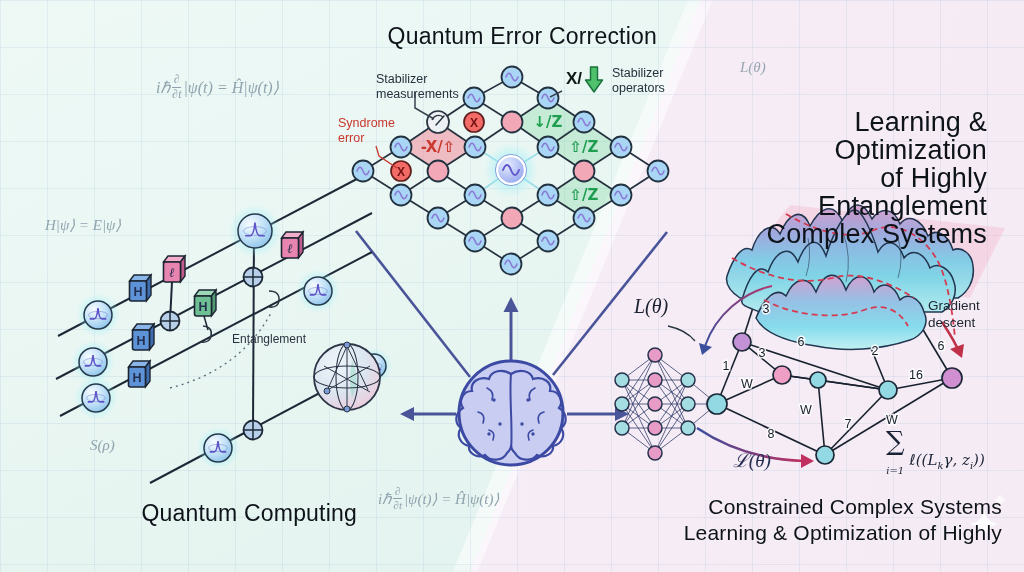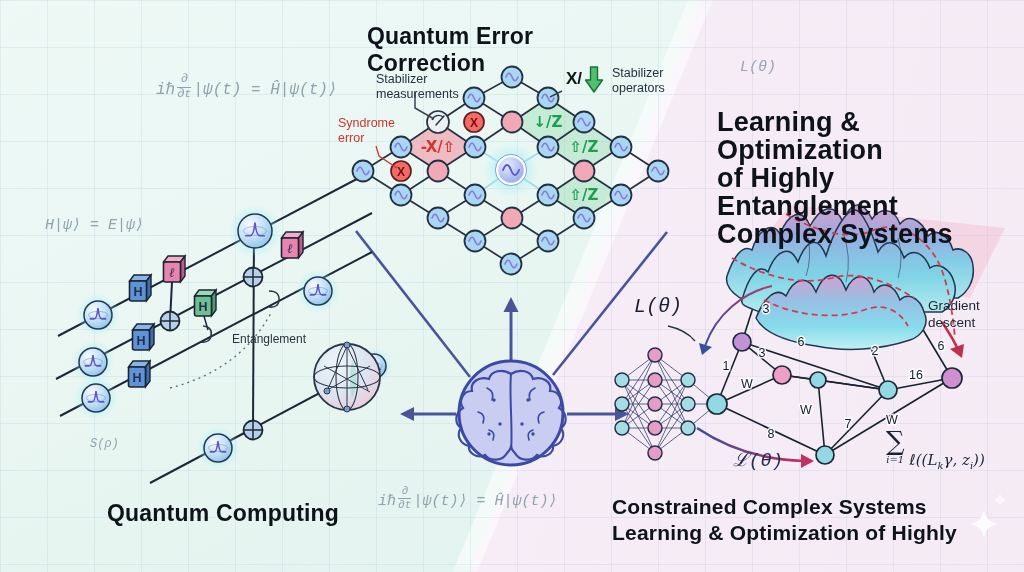--- a/index.html
+++ b/index.html
@@ -9,33 +9,33 @@
   .bglayer{position:absolute;inset:0;pointer-events:none}
   #pinkside{clip-path:polygon(68.4% 0,100% 0,100% 100%,45.9% 100%);
     background:linear-gradient(100deg,#fdf8fc 0%,#f7eef7 9%,#f5ebf5 100%)}
   #edgeband{clip-path:polygon(67.2% 0,69.6% 0,46.6% 100%,44.2% 100%);
     background:rgba(255,255,255,.55);filter:blur(4px)}
   #grid{background-image:
     repeating-linear-gradient(to right,rgba(125,165,205,.14) 0,rgba(125,165,205,.14) 1px,transparent 1px,transparent 47px),
     repeating-linear-gradient(to bottom,rgba(125,165,205,.14) 0,rgba(125,165,205,.14) 1px,transparent 1px,transparent 47px)}
   #art{position:absolute;inset:0}
   .t{position:absolute;line-height:1.18}
-  .title{font-weight:bold;color:#0d1319;letter-spacing:.2px;text-align:left}
-  .math{font-family:Liberation Mono, monospace;font-style:italic}
+  .title{font-weight:normal;color:#0d1319;letter-spacing:.2px;text-align:right}
+  .math{font-family:Liberation Serif, serif;font-style:italic}
   .gray{color:#8fa3ae}
   .center{}
   .frac{display:inline-flex;flex-direction:column;align-items:center;vertical-align:middle;line-height:1;margin:0 2px;position:relative;top:-2px}
   .frac .bar{width:100%;height:1px;background:currentColor;margin:1px 0}
   .frac .num,.frac .den{font-size:.74em}
   .small-label{font-size:12.5px;color:#25313d}
   .lines span{display:block}
   .sum{display:flex;align-items:flex-start;gap:5px;color:#1a2335;font-family:"DejaVu Serif","DejaVu Sans",serif}
   .sigma-col{display:flex;flex-direction:column;align-items:center;line-height:1}
   .sigma{font-size:26px;font-style:normal}
-  .sigsub{font-size:10px;font-style:italic;margin-top:1px}
+  .sigsub{font-size:10px;font-style:italic;margin-top:12px}
   .sumbody{font-style:italic;font-size:15px;margin-top:24px}
   .sumbody sub{font-size:10px}
 </style>
 </head>
 <body>
 
 <div id="stage">
   <div class="bglayer" id="pinkside"></div>
   <div class="bglayer" id="edgeband"></div>
   <div class="bglayer" id="grid"></div>
@@ -448,21 +448,21 @@
   <div class="t math gray center" style="left:156px;top:76px;width:210px;font-size:16px">
     <span>iℏ</span><span class="frac">
         <span class="num">∂</span>
         <span class="bar"></span>
         <span class="den">∂t</span>
       </span><span>|ψ(t) = Ĥ|ψ(t)⟩</span>
   </div>
 
   <div class="t math gray center" style="left:45px;top:217px;width:120px;font-size:15px">H|ψ⟩ = E|ψ⟩</div>
 
-  <div class="t math gray center" style="left:90px;top:437px;width:60px;font-size:12px">S(ρ)</div>
+  <div class="t math gray center" style="left:90px;top:437px;width:60px;font-size:15px">S(ρ)</div>
 
   <div class="t center" style="left:232px;top:332px;width:80px;font-size:12px;color:#2a3440">Entanglement</div>
 
   <div class="t title" style="left:107px;top:500px;width:250px;font-size:23px">Quantum Computing</div>
 
   <div class="t math gray center" style="left:378px;top:488px;width:195px;font-size:15px">
     <span>iℏ</span><span class="frac">
         <span class="num">∂</span>
         <span class="bar"></span>
         <span class="den">∂t</span>

